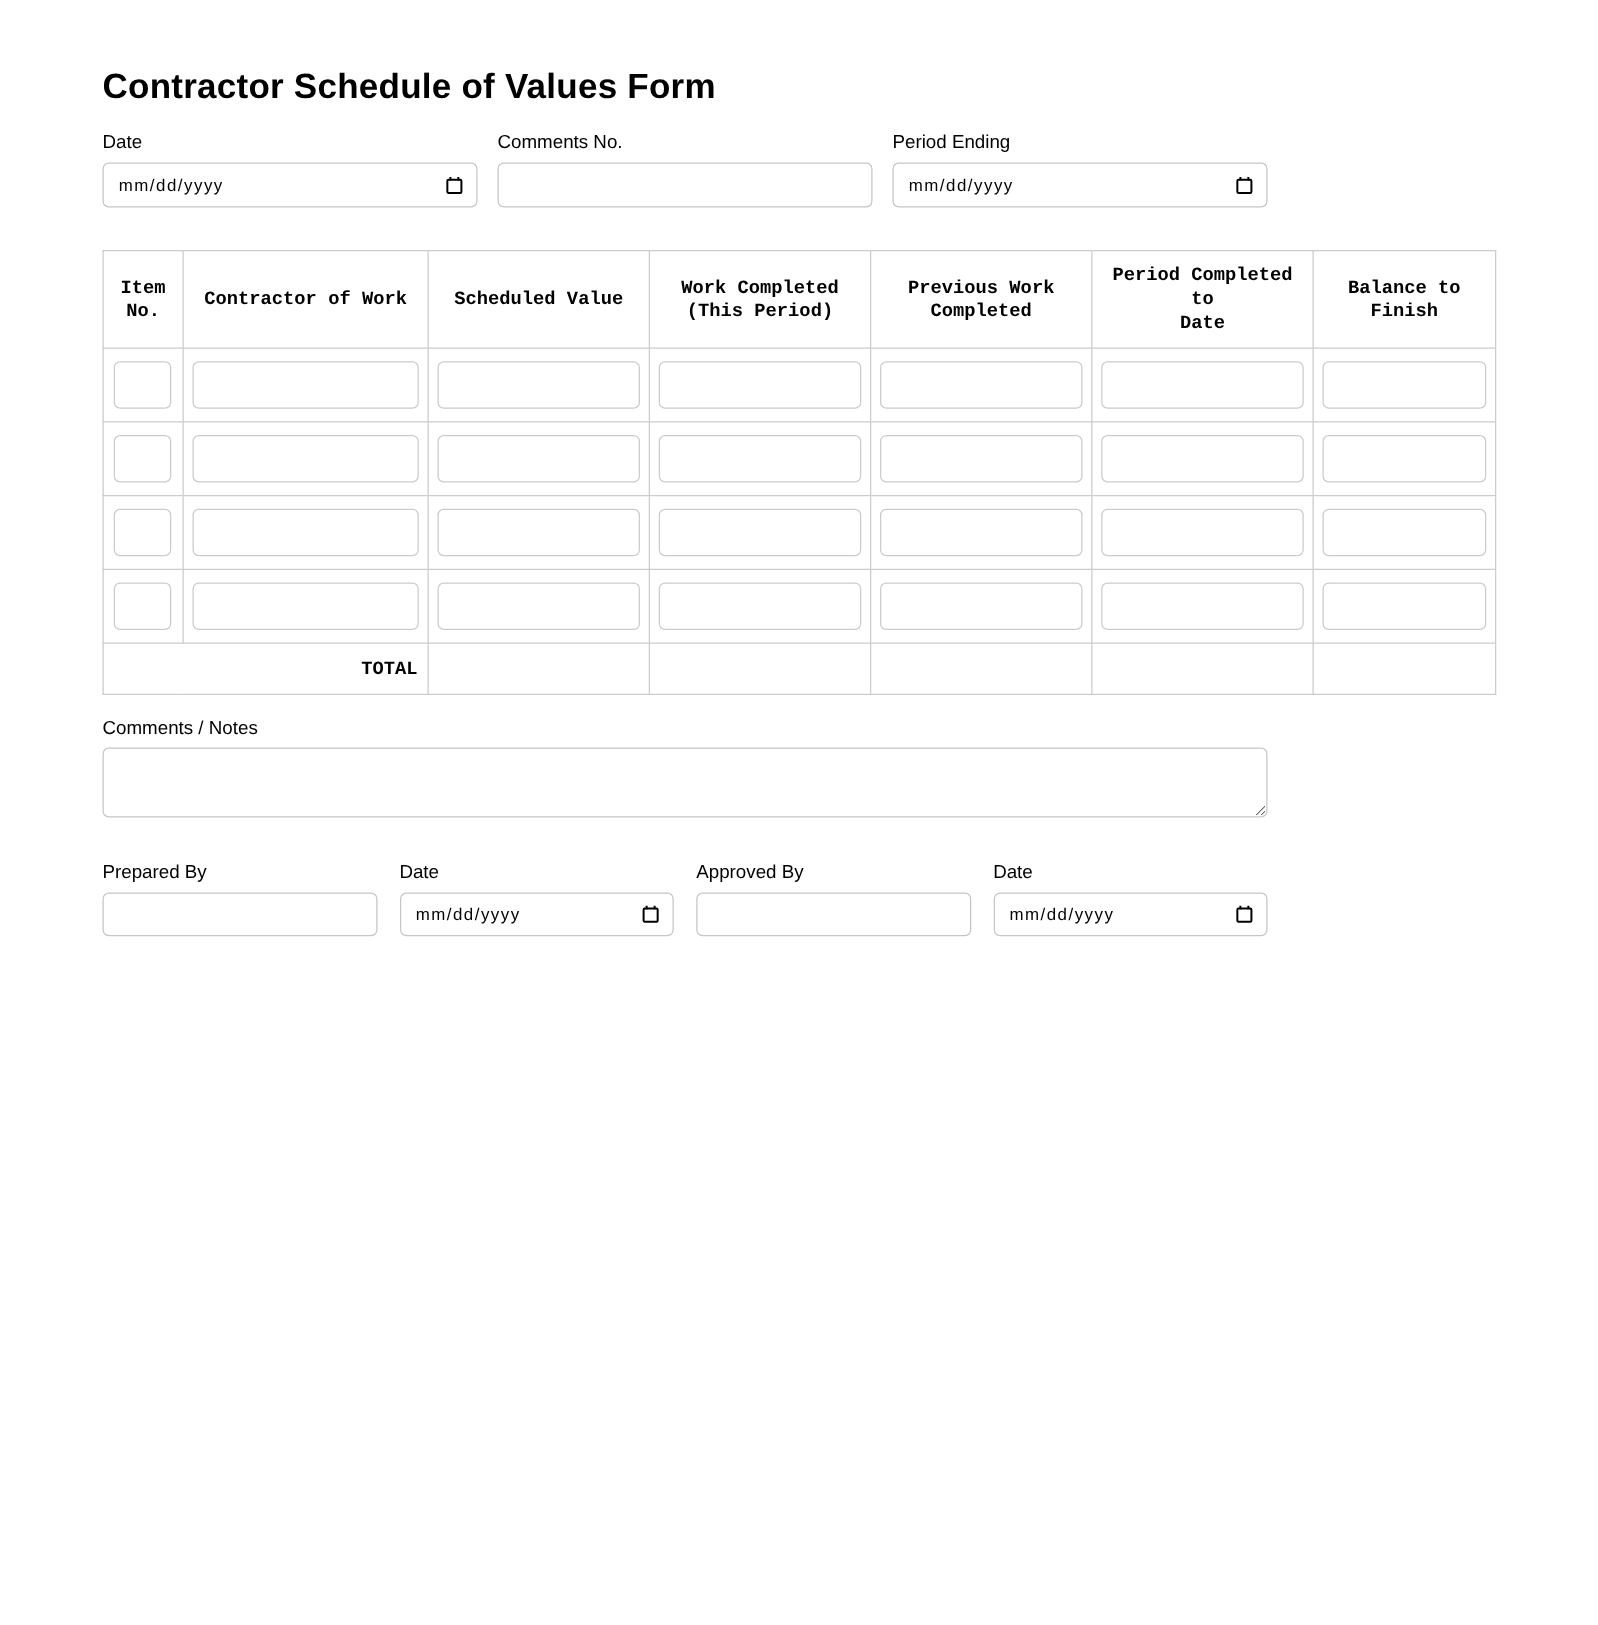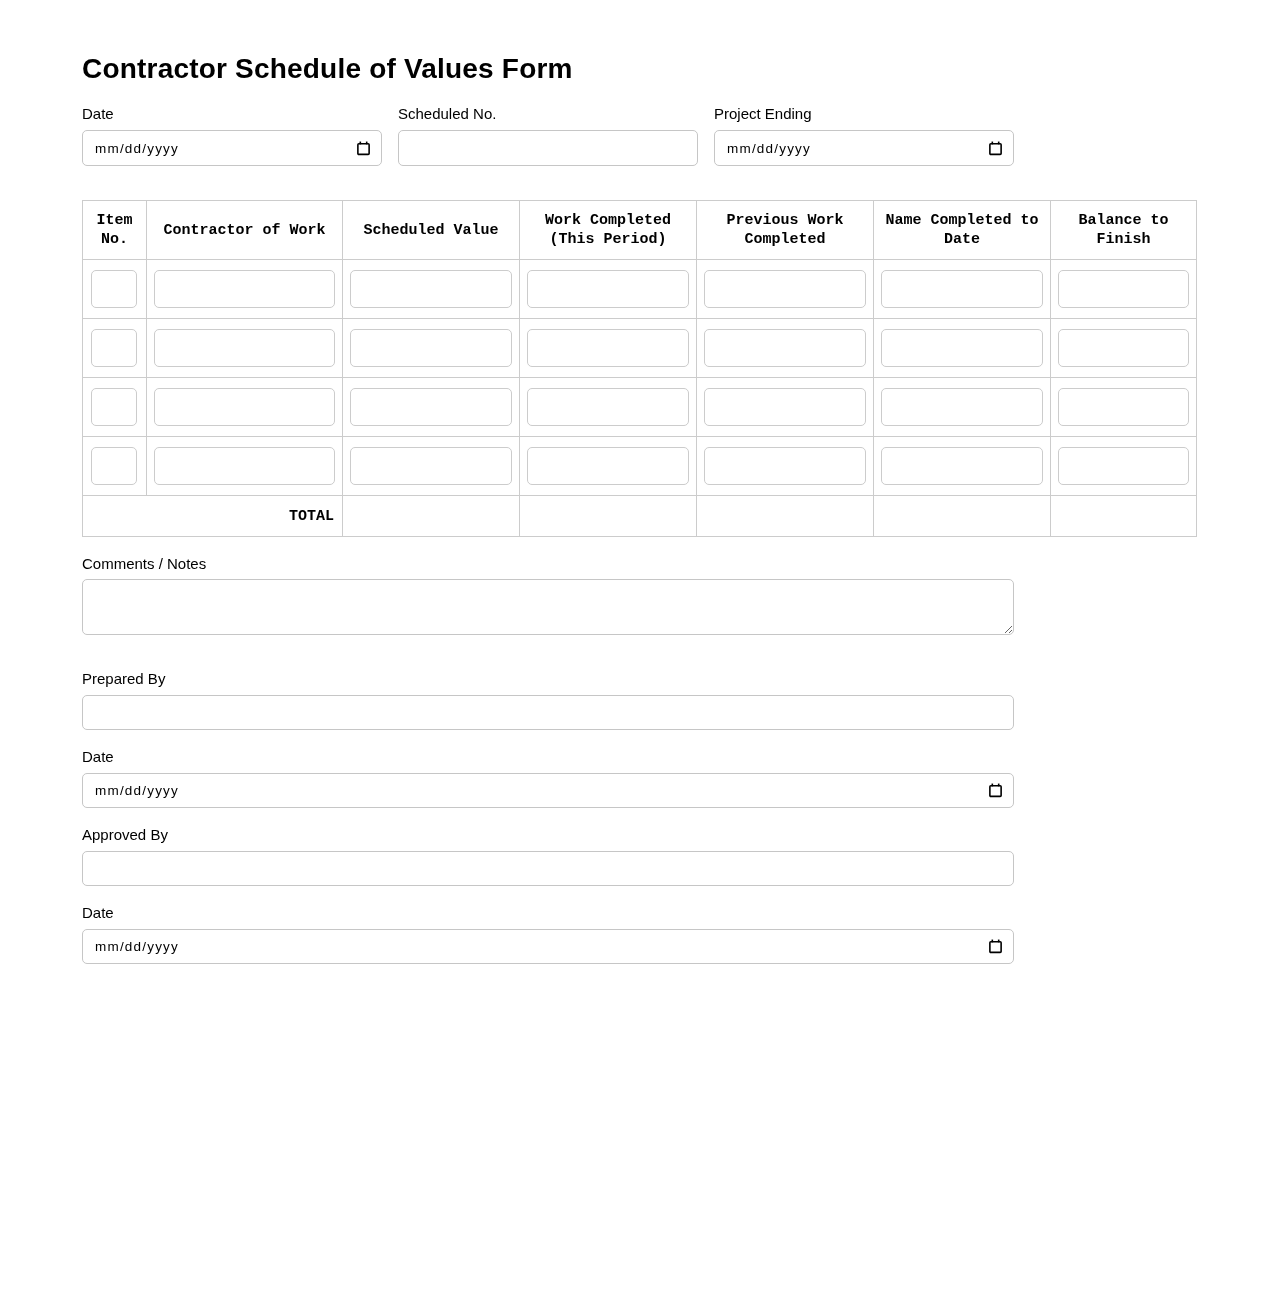--- a/index.html
+++ b/index.html
@@ -134,21 +134,20 @@
     padding: 6px 10px;
     outline: none;
     display: block;
   }
 
   
   .signoff-row {
     display: flex;
     gap: 18px;
     margin-top: 35px;
-    flex-direction: column;
   }
   .signoff-row .field { flex: 1; min-width: 0; }
   .signoff-row .text-input, .signoff-row .date-input { height: 35px; }
 </style>
 </head>
 <body>
 
 <div class="page">
 
   <h1 class="page-title">Contractor Schedule of Values Form</h1>
@@ -164,25 +163,25 @@
             <g fill="none" stroke="#000000" stroke-width="1.7">
               <line x1="4.6" y1="0.6" x2="4.6" y2="3.6"></line>
               <line x1="11.4" y1="0.6" x2="11.4" y2="3.6"></line>
               <rect x="2" y="3" width="12" height="11.3" rx="1"></rect>
             </g>
           </svg>
         </span>
       </div>
     </div>
     <div class="field">
-      <label class="field-label">Scheduled No.</label>
+      <label class="field-label">Comments No.</label>
       <input type="text" class="text-input" style="">
     </div>
     <div class="field">
-      <label class="field-label">Project Ending</label>
+      <label class="field-label">Period Ending</label>
       <div class="date-input">
         <span class="date-placeholder">mm/dd/yyyy</span>
         <span class="calendar-icon">
           <svg width="15" height="15" viewBox="0 0 16 16">
             <g fill="none" stroke="#000000" stroke-width="1.7">
               <line x1="4.6" y1="0.6" x2="4.6" y2="3.6"></line>
               <line x1="11.4" y1="0.6" x2="11.4" y2="3.6"></line>
               <rect x="2" y="3" width="12" height="11.3" rx="1"></rect>
             </g>
           </svg>
@@ -204,21 +203,21 @@
     <thead>
       <tr>
         <th>Item
 No.</th>
         <th>Contractor of Work</th>
         <th>Scheduled Value</th>
         <th>Work Completed
 (This Period)</th>
         <th>Previous Work
 Completed</th>
-        <th>Name Completed to
+        <th>Period Completed to
 Date</th>
         <th>Balance to
 Finish</th>
       </tr>
     </thead>
     <tbody>
       <tr>
         <td class="cell item-cell">
             <input type="text" class="cell-input item-input" style="">
           </td>

